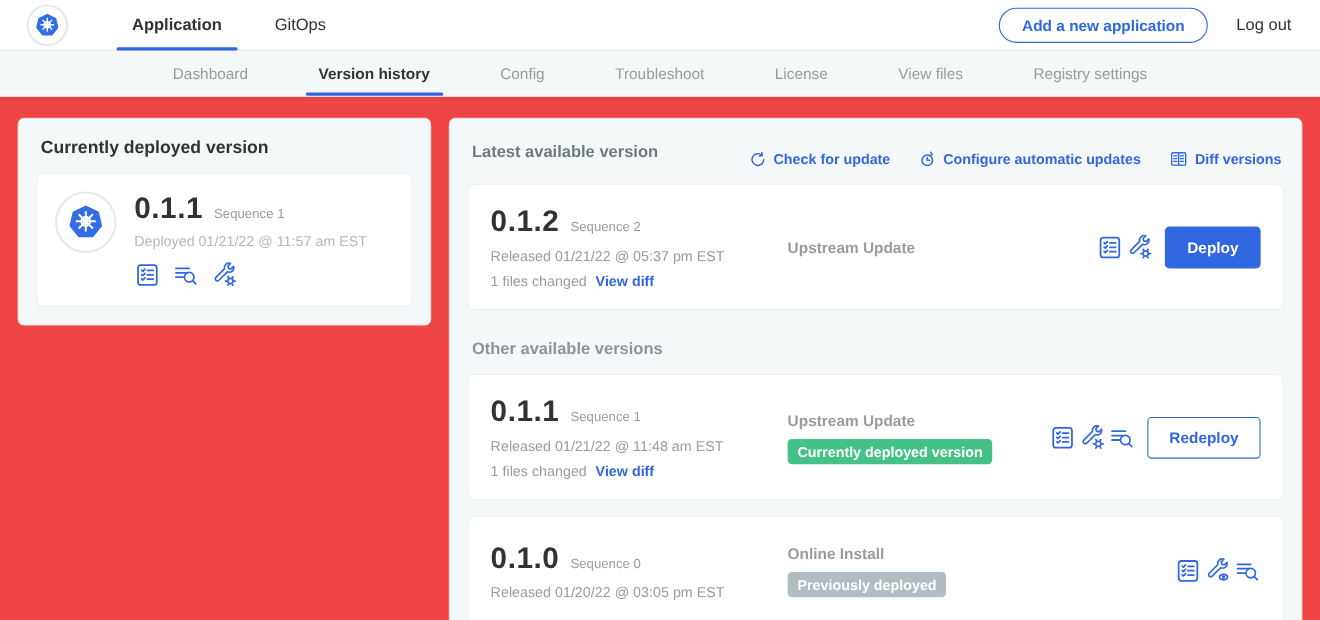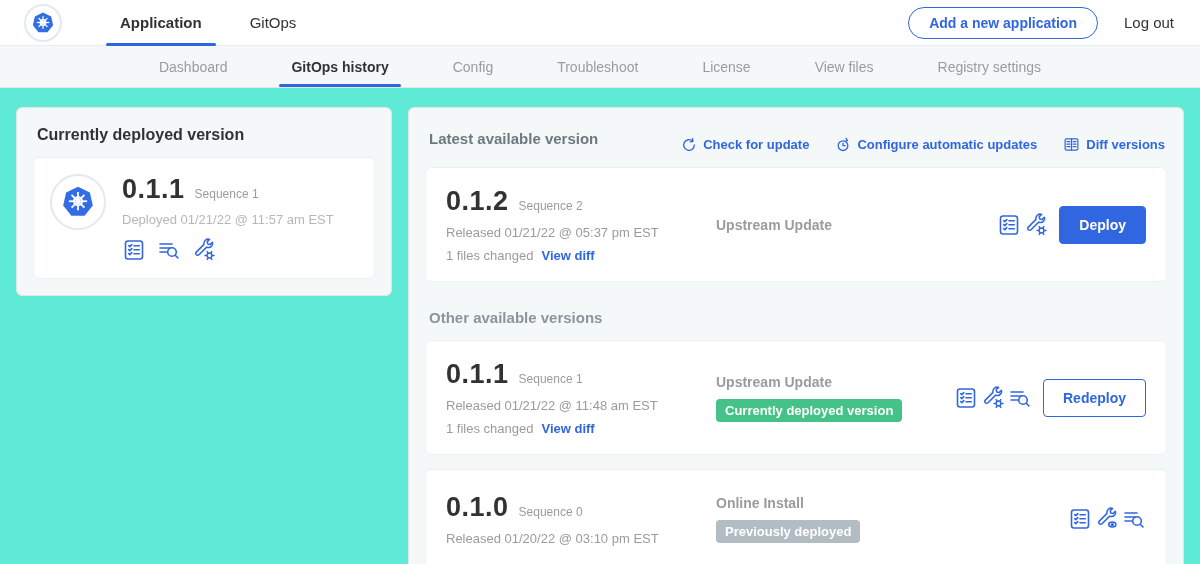--- a/index.html
+++ b/index.html
@@ -1,17 +1,17 @@
 <!DOCTYPE html>
 <html><head>
 <meta charset="utf-8">
 <style>
   * { margin:0; padding:0; box-sizing:border-box; }
   html,body { width:1200px; height:564px; background:#ffffff; font-family:"Liberation Sans", sans-serif; }
-  .page { width:1200px; height:564px; overflow:hidden; background:#5eead4; }
+  .page { width:1200px; height:564px; overflow:hidden; background:#ef4444; }
 
   
   .hdr { height:46px; display:flex; align-items:center; padding:0 18px 0 24px; background:#fff; border-bottom:1px solid #eaecee; }
   .logo-ring { width:38px; height:38px; border-radius:50%; background:#fff; border:2px solid #e4e9ee; display:flex; align-items:center; justify-content:center; }
   .hdr-tabs { display:flex; align-items:stretch; margin-left:34px; height:46px; }
   .hdr-tab { position:relative; display:flex; align-items:center; padding:0 12px; margin:0 12px; font-size:15px; color:#323232; font-weight:500; cursor:pointer; }
   .hdr-tab.active { font-weight:700; }
   .hdr-tab.active::after { content:""; position:absolute; left:-2px; right:-2px; bottom:0; height:3px; background:#3066e0; border-radius:2px; }
   .hdr-spacer { flex:1; }
   .pill-btn { border:1px solid #3066e0; color:#3066e0; background:#fff; border-radius:17px; height:32px; padding:0 20px; font-size:14px; font-weight:700; font-family:inherit; cursor:pointer; }
@@ -102,21 +102,21 @@
     <div class="hdr-spacer"></div>
     <button class="pill-btn">Add a new application</button>
     <span class="logout">Log out</span>
   </header>
 
   <nav class="subnav">
     <div class="subnav-item">
         <span>Dashboard</span>
       </div>
     <div class="subnav-item active">
-        <span>GitOps history</span>
+        <span>Version history</span>
       </div>
     <div class="subnav-item">
         <span>Config</span>
       </div>
     <div class="subnav-item">
         <span>Troubleshoot</span>
       </div>
     <div class="subnav-item">
         <span>License</span>
       </div>
@@ -311,21 +311,21 @@
           <button class="btn btn-outline">Redeploy</button>
         </div>
       </div>
 
       <div class="vcard row3">
         <div class="v-left">
           <div class="ver-line">
             <span class="ver-num">0.1.0</span>
             <span class="ver-seq">Sequence 0</span>
           </div>
-          <div class="v-released">Released 01/20/22 @ 03:10 pm EST</div>
+          <div class="v-released">Released 01/20/22 @ 03:05 pm EST</div>
         </div>
         <div class="v-mid">
           <div class="v-source">Online Install</div>
           <span class="v-badge badge-gray">Previously deployed</span>
         </div>
         <div class="v-right">
           <svg class="icn" width="24" height="24" viewBox="0 0 24 24" stroke="#3066e0" stroke-width="1.6" fill="none" stroke-linecap="round" stroke-linejoin="round">
             <rect x="3.5" y="3" width="17" height="18" rx="2.5"></rect>
             <polyline points="6.8,7.6 7.8,8.6 9.8,6.6"></polyline>
               <line x1="12" y1="7.8" x2="17.3" y2="7.8"></line>

